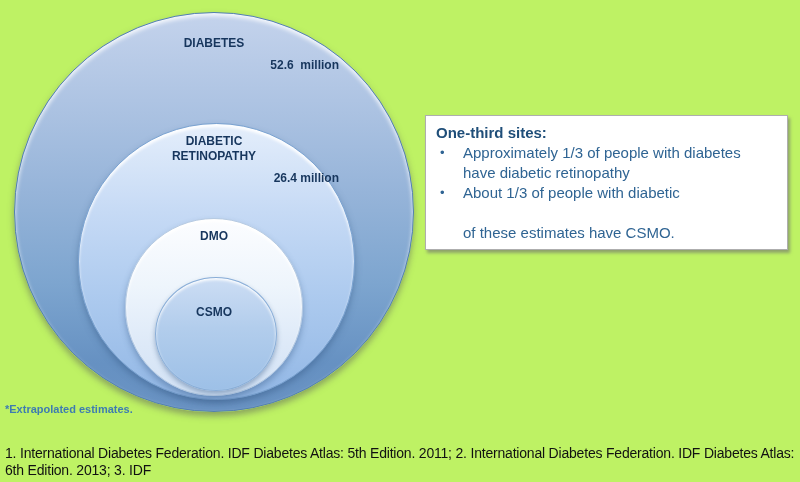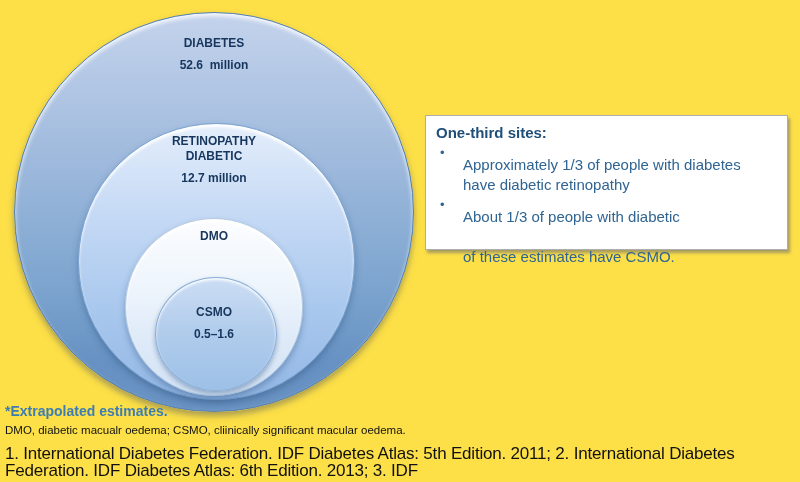--- a/index.html
+++ b/index.html
@@ -1,17 +1,17 @@
 <!DOCTYPE html>
 <html><head>
 <meta charset="utf-8">
 <style>
   html,body{margin:0;padding:0;background:#ffffff;}
   body{font-family:"Liberation Sans", sans-serif;}
-  .stage{position:relative;width:800px;height:482px;background:#fde047;overflow:hidden;}
+  .stage{position:relative;width:800px;height:482px;background:#bef264;overflow:hidden;}
 
   
   .circle{position:absolute;border-radius:50%;}
   .c1{left:14px;top:12px;width:398px;height:398px;
       background:linear-gradient(180deg,#c4d3ec 0%,#aec4e3 22%,#96b4d9 45%,#7da5cf 68%,#6691c2 88%,#6a93c3 100%);
       border:1px solid #5480b0;
       box-shadow:0 4px 6px rgba(90,90,90,.5), inset 0 3px 4px rgba(255,255,255,.85);}
   .c2{left:78px;top:123px;width:275px;height:275px;
       background:linear-gradient(180deg,#e4eefb 0%,#c6daf5 32%,#abc9ee 65%,#92b7e5 100%);
       border:1px solid #7aa2d0;
@@ -24,36 +24,36 @@
       background:linear-gradient(180deg,#ccddf4 0%,#b2cdec 45%,#9dc0e7 100%);
       border:1px solid #8aaed7;
       box-shadow:0 3px 5px rgba(60,95,140,.45), inset 0 2px 3px rgba(255,255,255,.95);}
 
   .ring-label{position:absolute;left:89px;width:250px;text-align:center;
       color:#17365d;font-weight:bold;font-size:12px;}
   .l1{top:35px}.l2{top:134px}.l3{top:228px}.l4{top:304px}
   .ring-name div{line-height:16px;}
   .l2 .ring-name div{line-height:15px;}
   .ring-value{margin-top:7px;}
-  .ring-value div{line-height:15px;white-space:pre;}
+  .ring-value div{line-height:15px;white-space:pre;text-align:right;}
 
   
   .note-box{position:absolute;left:425px;top:115px;width:363px;height:135px;
       box-sizing:border-box;background:#ffffff;border:1px solid #aeaeae;
       box-shadow:2px 3px 3px rgba(110,110,110,.6);
       padding:6px 10px;font-size:15px;}
   .note-title{font-weight:bold;color:#1f4e79;line-height:21px;}
   .bullet{display:flex;color:#2f6493;line-height:20px;}
   .bullet .dot{width:27px;padding-left:4px;box-sizing:border-box;font-size:13px;}
-  .bullet-text{flex:1;margin-top:12px;}
+  .bullet-text{flex:1;}
 
   
-  .fn-extrapolated{position:absolute;left:5px;top:403px;color:#3e7cb1;font-size:14px;font-weight:bold;}
+  .fn-extrapolated{position:absolute;left:5px;top:403px;color:#3e7cb1;font-size:11px;font-weight:bold;}
   .fn-abbrev{position:absolute;left:5px;top:424px;color:#111111;font-size:11.5px;}
-  .fn-refs{position:absolute;left:5px;top:445px;color:#111111;font-size:17px;line-height:17px;letter-spacing:-0.2px;}
+  .fn-refs{position:absolute;left:5px;top:445px;color:#111111;font-size:14px;line-height:17px;letter-spacing:-0.2px;}
 </style>
 </head>
 <body>
 
 <div class="stage">
 
   <div>
     <div class="circle c1"></div>
     <div class="circle c2"></div>
     <div class="circle c3"></div>
@@ -63,40 +63,39 @@
       <div class="ring-name">
         <div>DIABETES</div>
       </div>
       <div class="ring-value">
         <div>52.6  million</div>
       </div>
     </div>
 
     <div class="ring-label l2">
       <div class="ring-name">
+        <div>DIABETIC</div>
         <div>RETINOPATHY</div>
-        <div>DIABETIC</div>
       </div>
       <div class="ring-value">
-        <div>12.7 million</div>
+        <div>26.4 million</div>
       </div>
     </div>
 
     <div class="ring-label l3">
       <div class="ring-name">
         <div>DMO</div>
       </div>
     </div>
 
     <div class="ring-label l4">
       <div class="ring-name">
         <div>CSMO</div>
       </div>
       <div class="ring-value">
-        <div>0.5–1.6</div>
       </div>
     </div>
   </div>
 
   <div class="note-box">
     <div class="note-title">One-third sites:</div>
     <div class="bullet">
       <span class="dot">•</span>
       <span class="bullet-text">
         <span>Approximately 1/3 of people with diabetes</span><br>
@@ -107,18 +106,17 @@
       <span class="dot">•</span>
       <span class="bullet-text">
         <span>About 1/3 of people with diabetic</span><br>
         <br>
         <span>of these estimates have CSMO.</span>
       </span>
     </div>
   </div>
 
   <div class="fn-extrapolated">*Extrapolated estimates.</div>
-  <div class="fn-abbrev">DMO, diabetic macualr oedema; CSMO, cliinically significant macular oedema.</div>
   <div class="fn-refs">
     <div>1. International Diabetes Federation. IDF Diabetes Atlas: 5th Edition. 2011; 2. International Diabetes Federation. IDF Diabetes Atlas: 6th Edition. 2013; 3. IDF</div>
   </div>
 
 </div>
 
 </body></html>

